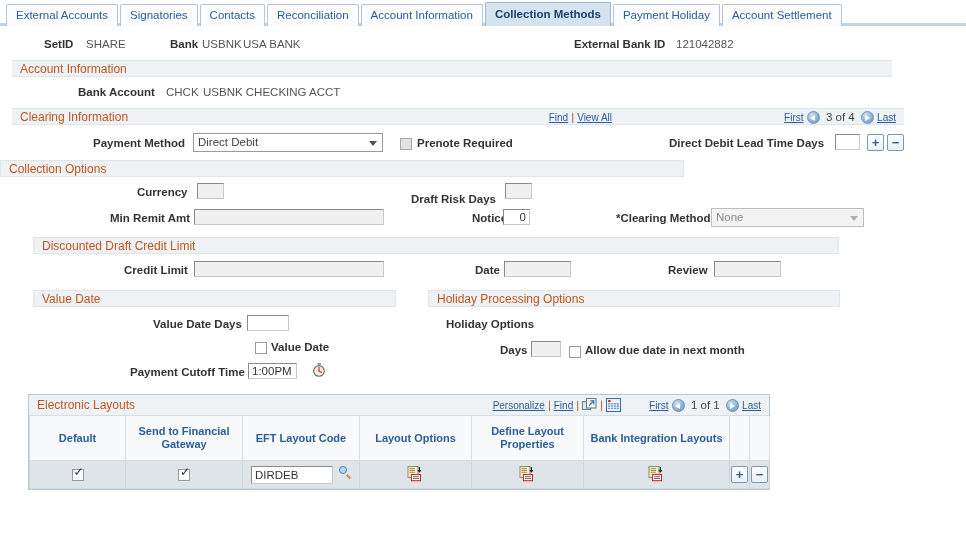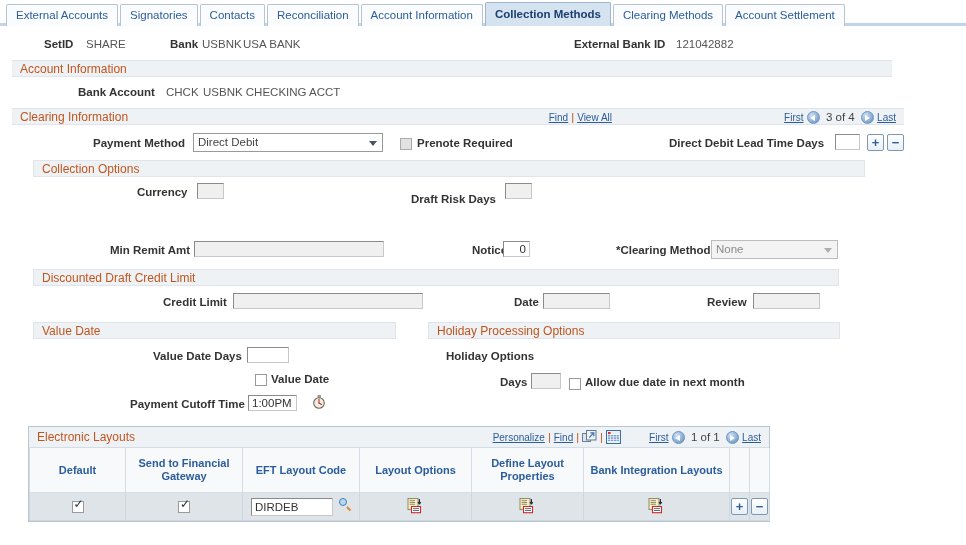--- a/index.html
+++ b/index.html
@@ -319,21 +319,21 @@
 <body>
 
 <div class="tabstrip">
   <div class="tabs" id="tabs-container">
       <div class="tab">External Accounts</div>
       <div class="tab">Signatories</div>
       <div class="tab">Contacts</div>
       <div class="tab">Reconciliation</div>
       <div class="tab">Account Information</div>
       <div class="tab active">Collection Methods</div>
-      <div class="tab">Clearing Methods</div>
+      <div class="tab">Payment Holiday</div>
       <div class="tab">Account Settlement</div>
     </div>
   <div class="tabstrip-rule"></div>
 </div>
 
 <div style="position:relative;height:26px;margin-top:8px;">
   <span class="lbl" style="position:absolute;left:44px;top:4px;">SetID</span>
   <span class="val" style="position:absolute;left:86px;top:4px;">SHARE</span>
 
   <span class="lbl" style="position:absolute;left:170px;top:4px;">Bank</span>
@@ -377,51 +377,51 @@
 
   <span class="cb dis" style="position:absolute;left:400px;top:6px;"></span>
   <span class="lbl" style="position:absolute;left:417px;top:5px;">Prenote Required</span>
 
   <span class="lbl" style="position:absolute;left:669px;top:5px;">Direct Debit Lead Time Days</span>
   <input class="f" style="position: absolute; left: 835px; top: 2px; width: 25px;" value="">
   <span class="pmbtn" style="position:absolute;left:867px;top:2px;">+</span>
   <span class="pmbtn" style="position:absolute;left:887px;top:2px;">−</span>
 </div>
 
-<div class="grouphdr" style="width:832px;margin-left:33px;">
+<div class="grouphdr" style="width:684px;">
   <span>Collection Options</span>
 </div>
 
 <div style="position:relative;height:26px;margin-top:5px;">
   <span class="lbl" style="position:absolute;left:137px;top:4px;">Currency</span>
   <input class="f dis" style="position: absolute; left: 197px; top: 1px; width: 27px;" value="">
 
   <span class="lbl" style="position:absolute;left:411px;top:11px;">Draft Risk Days</span>
   <input class="f dis" style="position: absolute; left: 505px; top: 1px; width: 27px;" value="">
 </div>
 
-<div style="position:relative;height:26px;margin-top:32px;">
+<div style="position:relative;height:26px;">
   <span class="lbl" style="position:absolute;left:110px;top:4px;">Min Remit Amt</span>
   <input class="f dis" style="position: absolute; left: 194px; top: 1px; width: 190px;" value="">
 
   <span class="lbl" style="position:absolute;left:472px;top:4px;">Notice</span>
   <input class="f num" style="position: absolute; left: 503px; top: 1px; width: 27px;" value="0">
 
   <span class="lbl" style="position:absolute;left:616px;top:4px;">*Clearing Method</span>
-  <span class="fakesel dis" style="position:absolute;left:711px;top:0px;width:127px;">
+  <span class="fakesel dis" style="position:absolute;left:711px;top:0px;width:153px;">
     <span>None</span>
     <span class="caret"></span>
   </span>
 </div>
 
 <div class="grouphdr" style="width:806px;margin-left:33px;margin-top:3px;">
   <span>Discounted Draft Credit Limit</span>
 </div>
 
-<div style="position:relative;height:26px;margin-top:6px;margin-left:39px;">
+<div style="position:relative;height:26px;margin-top:6px;">
   <span class="lbl" style="position:absolute;left:124px;top:4px;">Credit Limit</span>
   <input class="f dis" style="position: absolute; left: 194px; top: 1px; width: 190px;" value="">
 
   <span class="lbl" style="position:absolute;left:475px;top:4px;">Date</span>
   <input class="f dis" style="position: absolute; left: 504px; top: 1px; width: 67px;" value="">
 
   <span class="lbl" style="position:absolute;left:668px;top:4px;">Review</span>
   <input class="f dis" style="position: absolute; left: 714px; top: 1px; width: 67px;" value="">
 </div>
 

